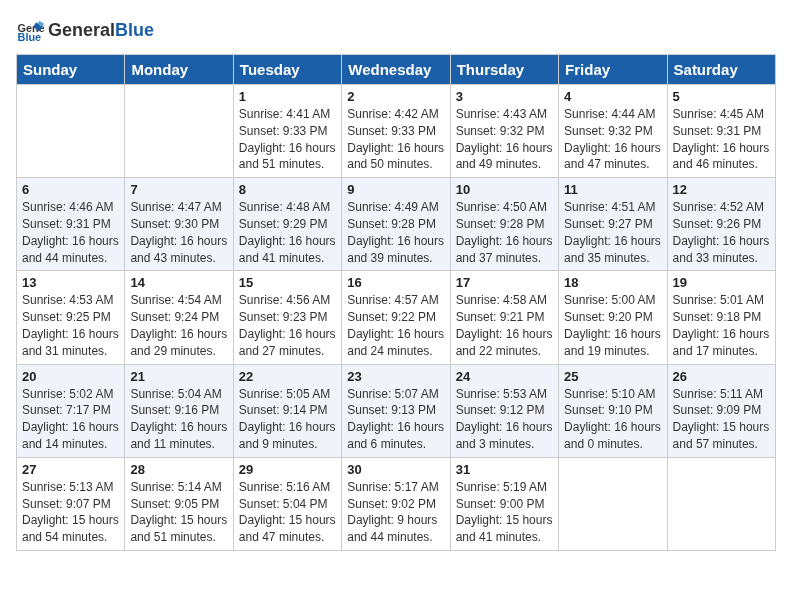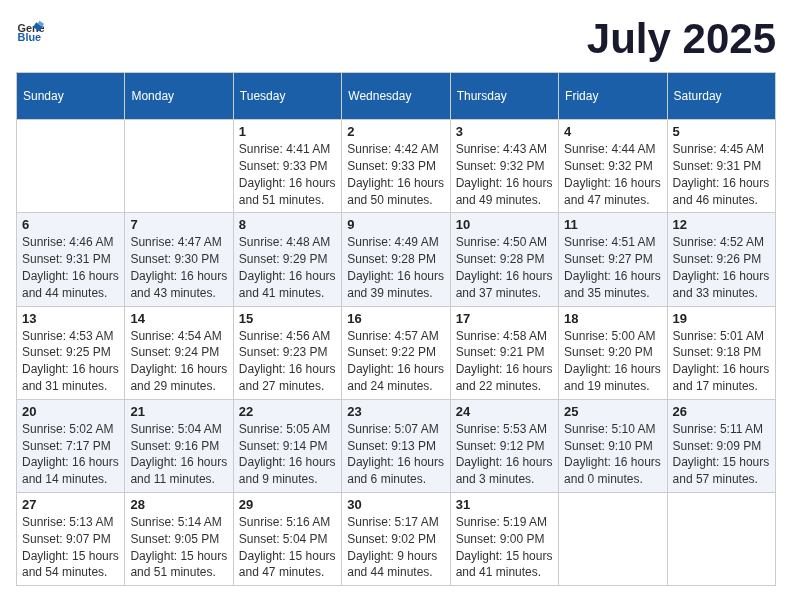--- a/index.html
+++ b/index.html
@@ -51,23 +51,23 @@
     }
     .calendar-table {
       width: 100%;
       border-collapse: collapse;
       font-size: 11px;
     }
     .calendar-table th {
       background-color: #1a5fa8;
       color: #fff;
       text-align: left;
-      padding: 16px 6px;
-      font-size: 12px;
-      font-weight: normal;
+      padding: 6px 6px;
+      font-size: 15px;
+      font-weight: bold;
       border: 1px solid #ccc;
     }
     .calendar-table td {
       vertical-align: top;
       border: 1px solid #ccc;
       padding: 4px 5px;
       min-height: 80px;
       height: 88px;
       width: calc(100%/7);
     }
@@ -97,23 +97,25 @@
 <body>
 
 <div class="header-area">
   <div class="logo">
     <svg class="logo-icon" viewBox="0 0 36 36">
       <text x="2" y="20" font-size="14" font-weight="bold" fill="#333">General</text>
       <text x="2" y="32" font-size="14" font-weight="bold" fill="#1a5fa8">Blue</text>
       <polygon points="26,8 34,14 30,20 22,14" fill="#1a5fa8"></polygon>
       <polygon points="30,6 36,10 34,14 28,10" fill="#5ba3d4"></polygon>
     </svg>
+    <div>
+      <span class="logo-text-general">General</span><span class="logo-text-blue">Blue</span>
+    </div>
   </div>
   <div class="title-area">
-    <div class="month-title">July 2025</div>
   </div>
 </div>
 
 <table class="calendar-table">
   <thead>
     <tr>
     <th>Sunday</th>
         <th>Monday</th>
         <th>Tuesday</th>
         <th>Wednesday</th>

